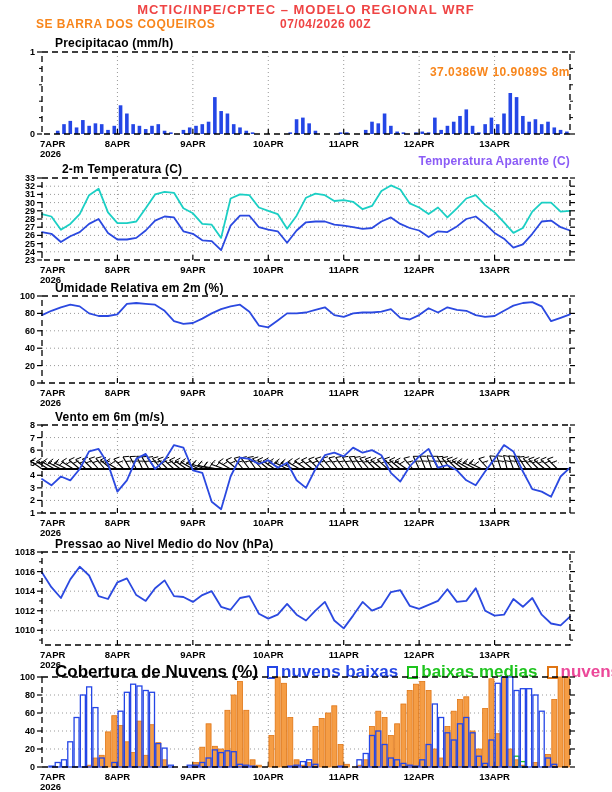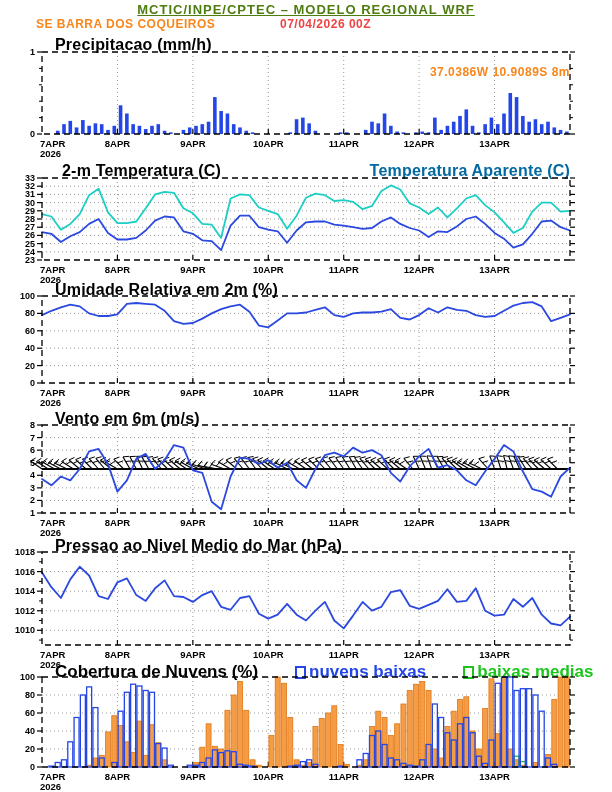--- a/index.html
+++ b/index.html
@@ -3,43 +3,43 @@
 <meta charset="utf-8">
 <style>
   html,body{margin:0;padding:0;background:#fff;}
   .page{position:relative;width:612px;height:792px;background:#ffffff;overflow:hidden;
         font-family:"Liberation Sans",sans-serif;}
   .hdr1{position:absolute;left:0;top:2px;width:100%;text-align:center;font-weight:bold;
         font-size:13px;letter-spacing:1px;}
   .hdr2a{position:absolute;left:36px;top:17px;font-weight:bold;font-size:12px;letter-spacing:.5px;}
   .hdr2b{position:absolute;left:280px;top:17px;font-weight:bold;font-size:12px;letter-spacing:.5px;}
   .coords{position:absolute;right:42px;top:33px;font-weight:bold;font-size:12px;letter-spacing:.5px;margin-top:32px;}
-  .t{position:absolute;font-weight:bold;font-size:16px;letter-spacing:.2px;white-space:nowrap;}
+  .t{position:absolute;font-weight:bold;font-size:12px;letter-spacing:.2px;white-space:nowrap;}
   .legend-row{position:absolute;left:55px;top:662px;display:flex;align-items:center;gap:9px;
         font-weight:bold;font-size:17px;white-space:nowrap;}
-  .lg{display:flex;align-items:center;gap:3px;margin-left:28px;}
+  .lg{display:flex;align-items:center;gap:3px;}
   .lgbox{display:inline-block;width:7px;height:9px;border:2px solid #000;background:#fff;}
   svg{position:absolute;left:0;top:0;}
 </style>
 </head>
 <body>
 
 <div class="page">
 
-  <div class="hdr1" style="color: #4d7c0f; text-decoration: underline;">MCTIC/INPE/CPTEC – MODELO REGIONAL WRF</div>
+  <div class="hdr1" style="color: #ef4444;">MCTIC/INPE/CPTEC – MODELO REGIONAL WRF</div>
   <div class="hdr2a" style="color: rgb(248, 134, 28);">SE BARRA DOS COQUEIROS</div>
   <div class="hdr2b" style="color: #ef4444;">07/04/2026 00Z</div>
   <div class="coords" style="color: rgb(248, 134, 28);">37.0386W 10.9089S 8m</div>
 
   <div class="t" style="left:55px;top:36px">Precipitacao (mm/h)</div>
   <div class="t" style="left:62px;top:162px">2-m Temperatura (C)</div>
-  <div class="t" style="right: 42px; top: 162px; color: #0369a1;">Temperatura Aparente (C)</div>
+  <div class="t" style="right: 42px; top: 154px; color: #8b5cf6;">Temperatura Aparente (C)</div>
   <div class="t" style="left:55px;top:281px">Umidade Relativa em 2m (%)</div>
   <div class="t" style="left:55px;top:410px">Vento em 6m (m/s)</div>
-  <div class="t" style="left:55px;top:537px">Pressao ao Nivel Medio do Mar (hPa)</div>
+  <div class="t" style="left:55px;top:537px">Pressao ao Nivel Medio do Nov (hPa)</div>
 
   <div class="legend-row">
     <span>Cobertura de Nuvens (%)</span>
     <span class="lg">
       <span class="lgbox" style="border-color: rgb(36, 70, 230);"></span>
       <span style="color: rgb(36, 70, 230);">nuvens baixas</span>
     </span>
     <span class="lg">
       <span class="lgbox" style="border-color: rgb(29, 196, 29);"></span>
       <span style="color: rgb(29, 196, 29);">baixas medias</span>

